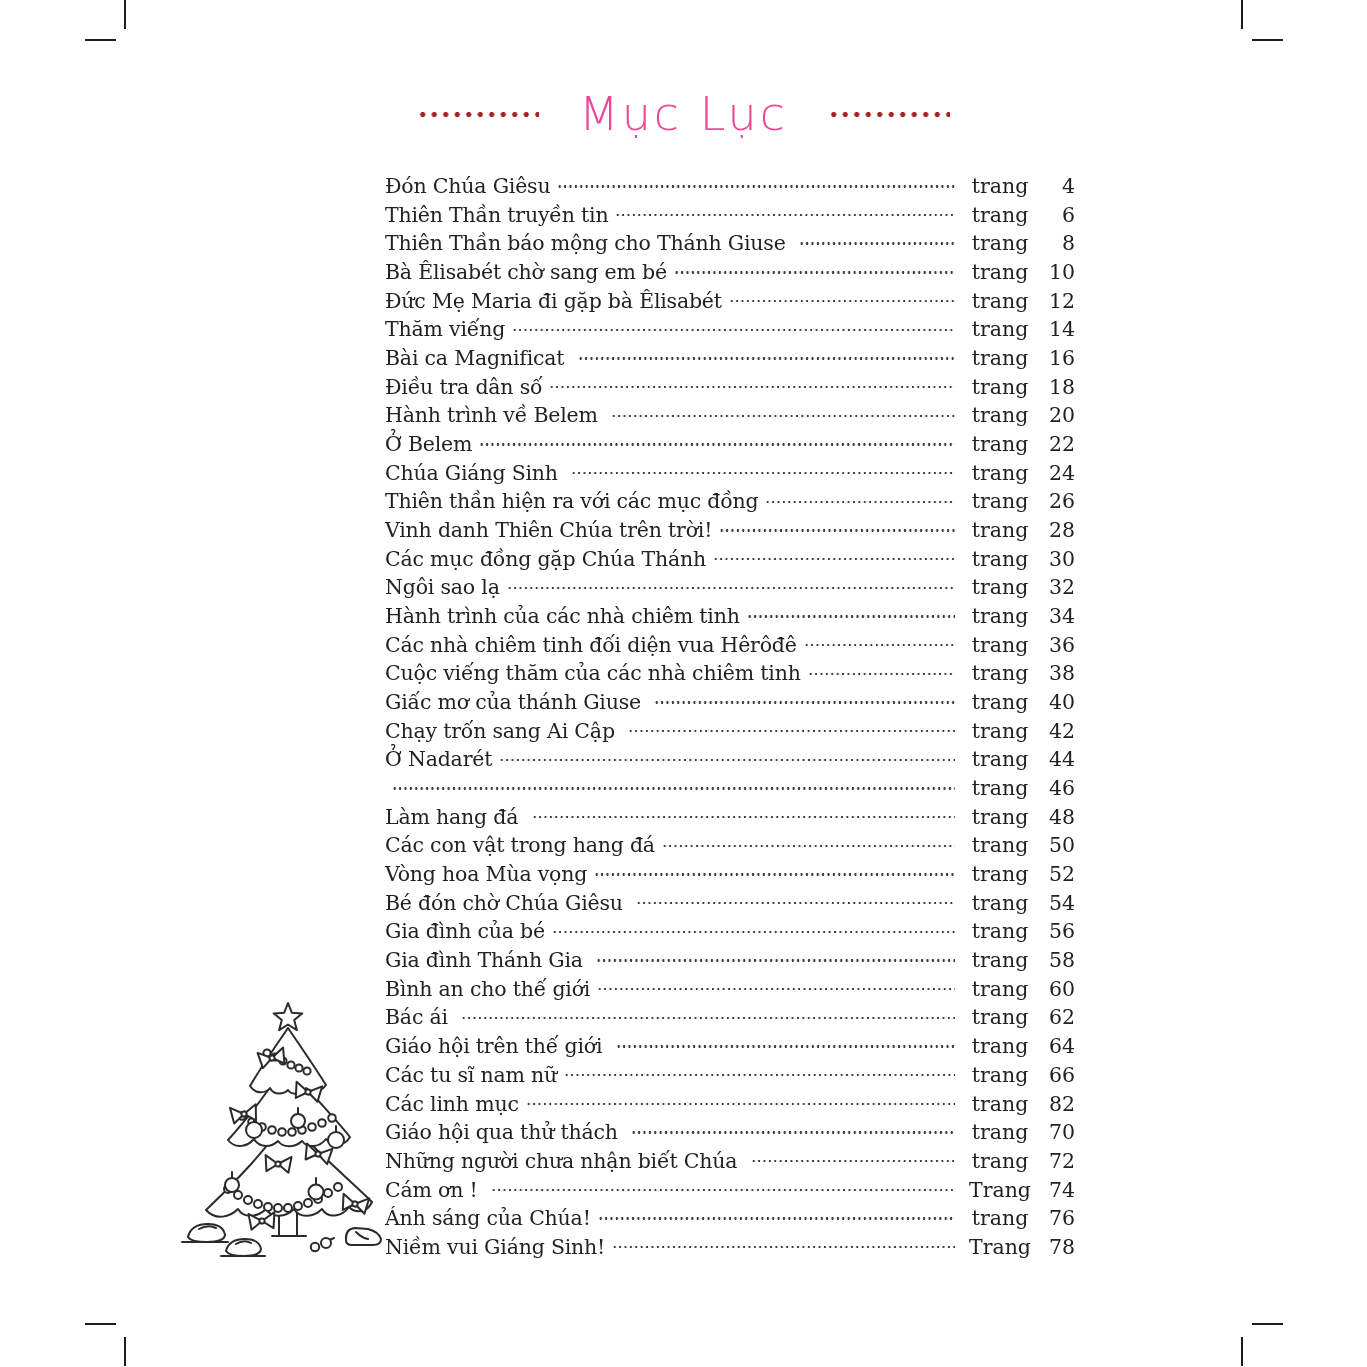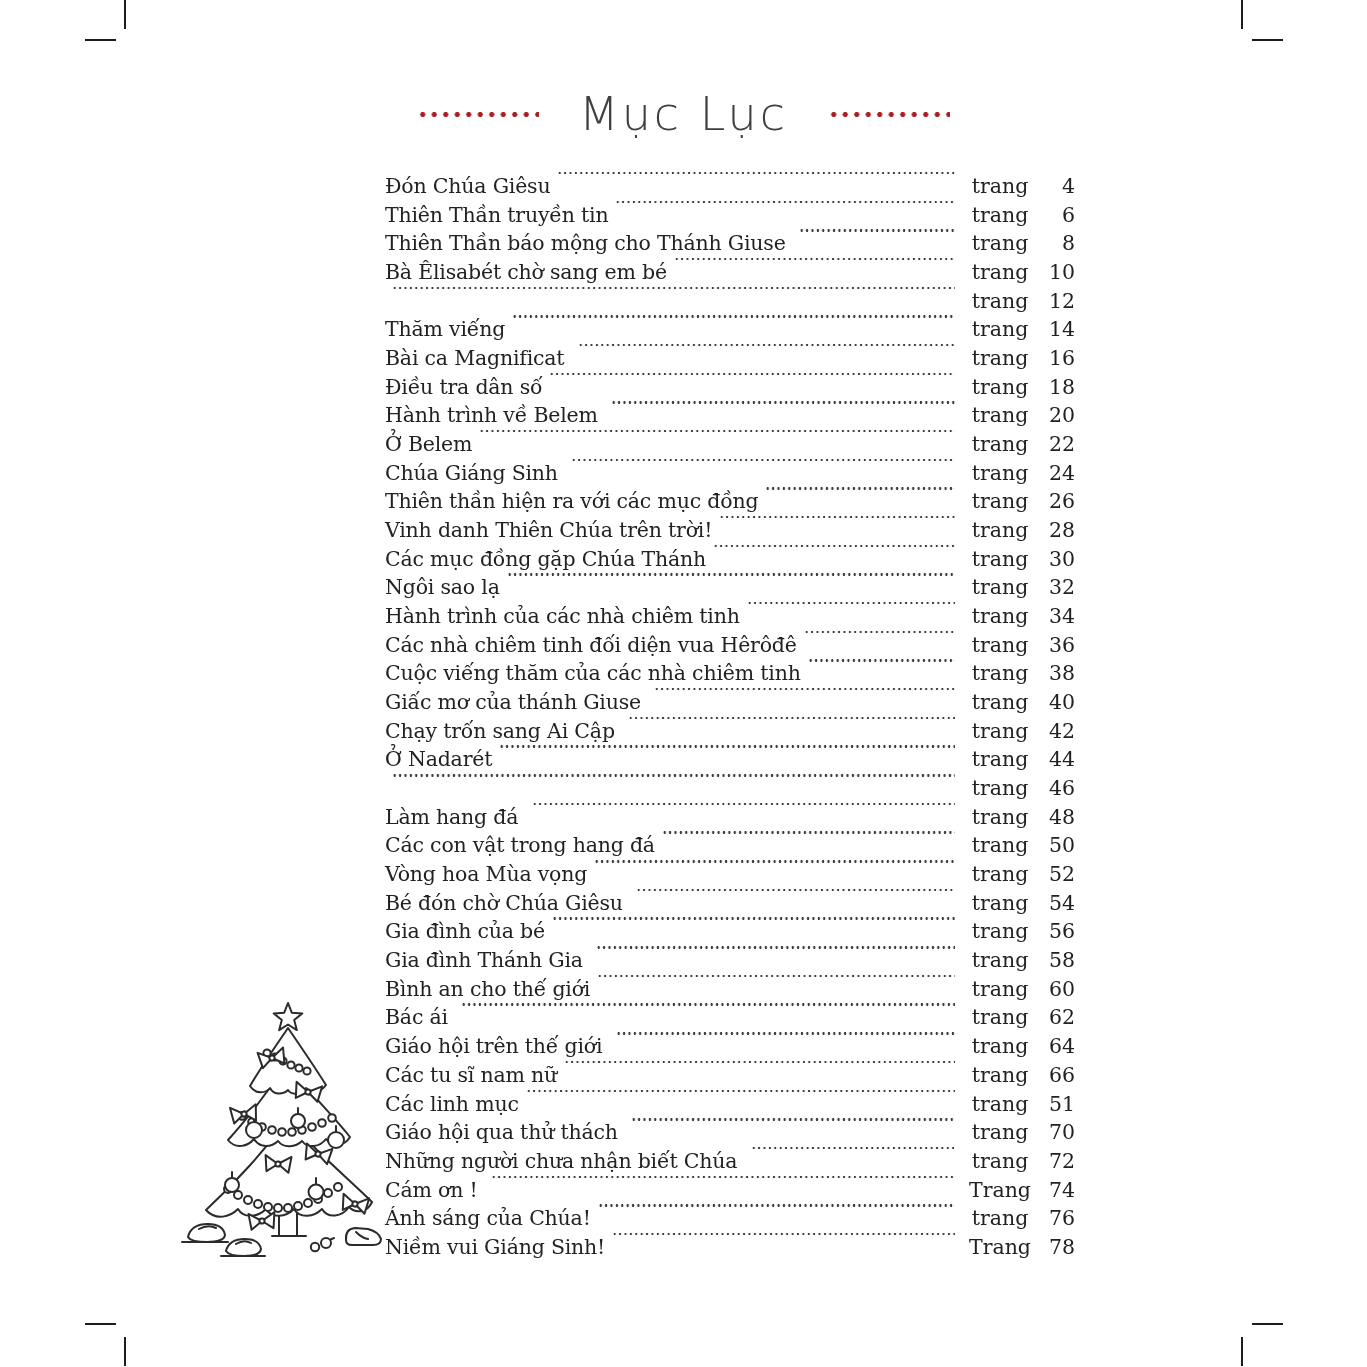--- a/index.html
+++ b/index.html
@@ -11,25 +11,25 @@
   .crop.v{width:2px;height:29px;}
   .crop.h{width:31px;height:2px;}
 
   
   .header{position:absolute;top:74px;left:125px;width:1117px;height:80px;
           display:flex;justify-content:center;align-items:center;gap:40px;}
   .dotline{width:122px;height:7px;flex:0 0 auto;
            background-image:radial-gradient(circle,#a81e22 2.3px,rgba(0,0,0,0) 2.8px);
            background-size:11.5px 7px;background-repeat:repeat-x;background-position:left center;}
   .page-title{font-family:"DejaVu Sans","Liberation Sans",sans-serif;font-weight:200;
-              font-size:46px;line-height:1;color:#404040;letter-spacing:3px;}
+              font-size:46px;line-height:1;color:#ec4899;letter-spacing:3px;}
 
   
   .toc{position:absolute;left:385px;top:172px;width:690px;}
-  .row{display:flex;align-items:flex-start;height:28.68px;line-height:28.68px;}
+  .row{display:flex;align-items:center;height:28.68px;line-height:28.68px;}
   .row .t{flex:0 0 auto;font-size:20.5px;letter-spacing:-0.2px;white-space:pre;}
   .row .leader{flex:1 1 auto;display:inline-block;height:2.4px;margin:0 14px 0 7px;
                background-image:radial-gradient(circle,#3c3c3c 1.15px,rgba(0,0,0,0) 1.5px);
                background-size:5.4px 2.4px;background-repeat:repeat-x;background-position:left bottom;}
   .row .pw{flex:0 0 62px;text-align:center;font-size:20.5px;}
   .row .pn{flex:0 0 44px;text-align:right;font-size:20.5px;}
 
   
   .tree{position:absolute;left:166px;top:1000px;width:232px;height:266px;}
   .tree svg{width:100%;height:100%;}
@@ -79,20 +79,21 @@
     </div>
 
     <div class="row">
       <span class="t">Bà Êlisabét chờ sang em bé</span>
       <span class="leader"></span>
       <span class="pw">trang</span>
       <span class="pn">10</span>
     </div>
 
     <div class="row">
+      <span class="t">Đức Mẹ Maria đi gặp bà Êlisabét</span>
       <span class="leader"></span>
       <span class="pw">trang</span>
       <span class="pn">12</span>
     </div>
 
     <div class="row">
       <span class="t">Thăm viếng</span>
       <span class="leader"></span>
       <span class="pw">trang</span>
       <span class="pn">14</span>
@@ -276,21 +277,21 @@
       <span class="t">Các tu sĩ nam nữ</span>
       <span class="leader"></span>
       <span class="pw">trang</span>
       <span class="pn">66</span>
     </div>
 
     <div class="row">
       <span class="t">Các linh mục</span>
       <span class="leader"></span>
       <span class="pw">trang</span>
-      <span class="pn">51</span>
+      <span class="pn">82</span>
     </div>
 
     <div class="row">
       <span class="t">Giáo hội qua thử thách </span>
       <span class="leader"></span>
       <span class="pw">trang</span>
       <span class="pn">70</span>
     </div>
 
     <div class="row">

